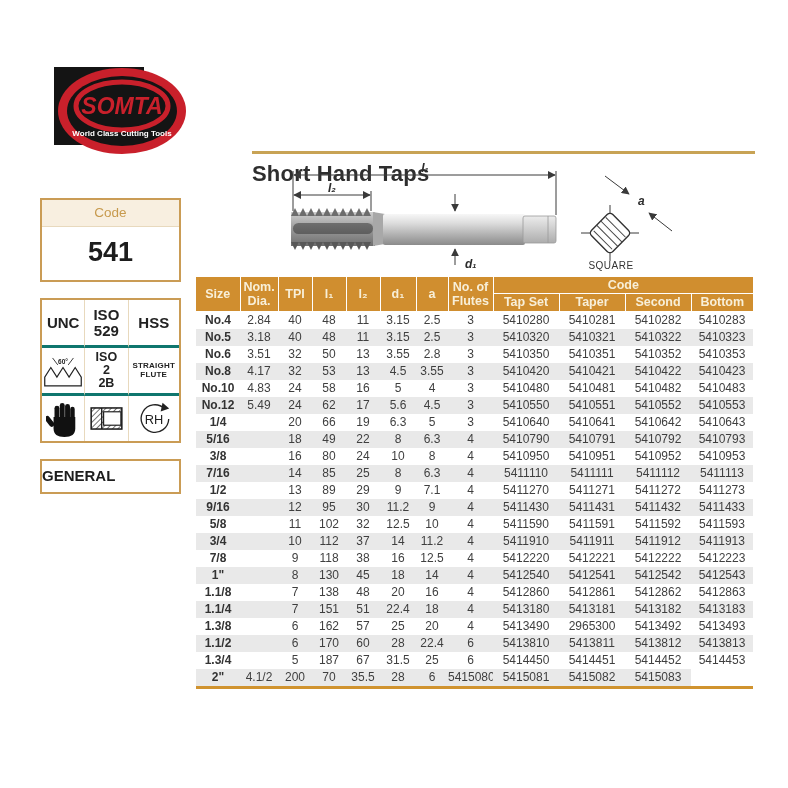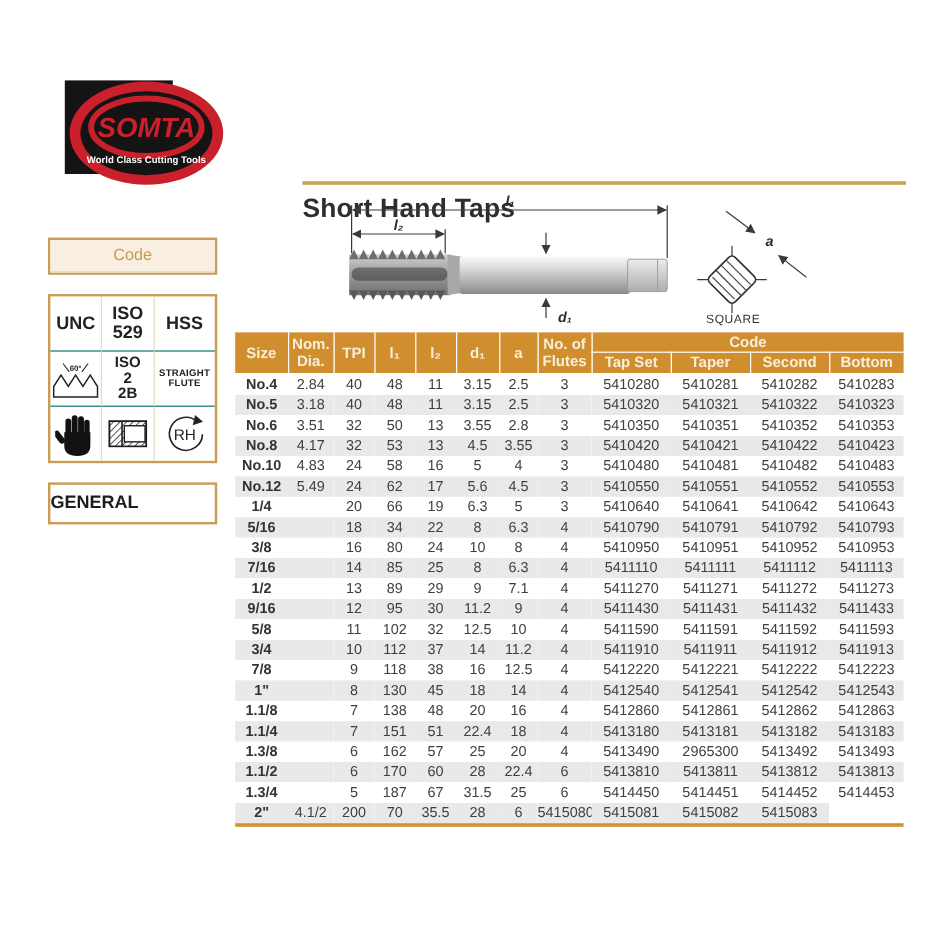--- a/index.html
+++ b/index.html
@@ -22,21 +22,21 @@
 
   
   .sidebar{left:40px;top:198px;width:141px;}
   .box{border:2px solid #CA9C55;background:#fff;margin-bottom:16px;}
   .box-header{background:#F8EFE0;color:#C79A4D;text-align:center;font-size:13.5px;
     padding:5px 0 6px 0;border-bottom:1px solid #E8D9BD;}
   .code-value{text-align:center;font-size:27px;font-weight:bold;color:#1d1d1d;padding:10px 0 12px 0;}
   .materials-value{font-size:15px;font-weight:bold;color:#1d1d1d;padding:6px 0 8px 0;}
 
   .props-grid{display:grid;grid-template-columns:1fr 1fr 1fr;}
-  .props-cell{border-right:1px solid #E8D9BD;border-bottom:1px solid #0f766e;
+  .props-cell{border-right:1px solid #E8D9BD;border-bottom:3px solid #0f766e;
     height:45px;display:flex;align-items:center;justify-content:center;
     text-align:center;line-height:1.05;}
   .props-cell:nth-child(3n){border-right:none;}
   .props-cell:nth-child(n+7){border-bottom:none;}
   .pt-big{font-size:15px;font-weight:bold;color:#222;}
   .pt-med{font-size:12.5px;font-weight:bold;color:#222;}
   .pt-small{font-size:8px;font-weight:bold;color:#222;letter-spacing:.2px;text-align:center;}
 
   
   .table-wrap{left:196px;top:277px;width:557px;}
@@ -139,20 +139,21 @@
       <text x="353" y="44" font-size="12" font-weight="bold" font-style="italic" fill="#2c2c2c">a</text>
       <text x="326" y="108" font-size="10" fill="#333" text-anchor="middle" letter-spacing="0.5">SQUARE</text>
     </g>
   </svg>
 </div>
 
 <div class="abs sidebar">
 
   <div class="box">
     <div class="box-header">Code</div>
+    <div class="code-value">541</div>
   </div>
 
   <div class="box">
     <div class="props-grid">
       <div class="props-cell pt-big">UNC</div>
       <div class="props-cell pt-big">ISO 529</div>
       <div class="props-cell pt-big">HSS</div>
 
       <div class="props-cell">
         <svg width="40" height="36" viewBox="0 0 46 38">
@@ -335,21 +336,21 @@
           <td>3</td>
           <td>5410640</td>
           <td>5410641</td>
           <td>5410642</td>
           <td>5410643</td>
         </tr>
         <tr>
           <td class="size-col">5/16</td>
           <td></td>
           <td>18</td>
-          <td>34</td>
+          <td>49</td>
           <td>22</td>
           <td>8</td>
           <td>6.3</td>
           <td>4</td>
           <td>5410790</td>
           <td>5410791</td>
           <td>5410792</td>
           <td>5410793</td>
         </tr>
         <tr>

